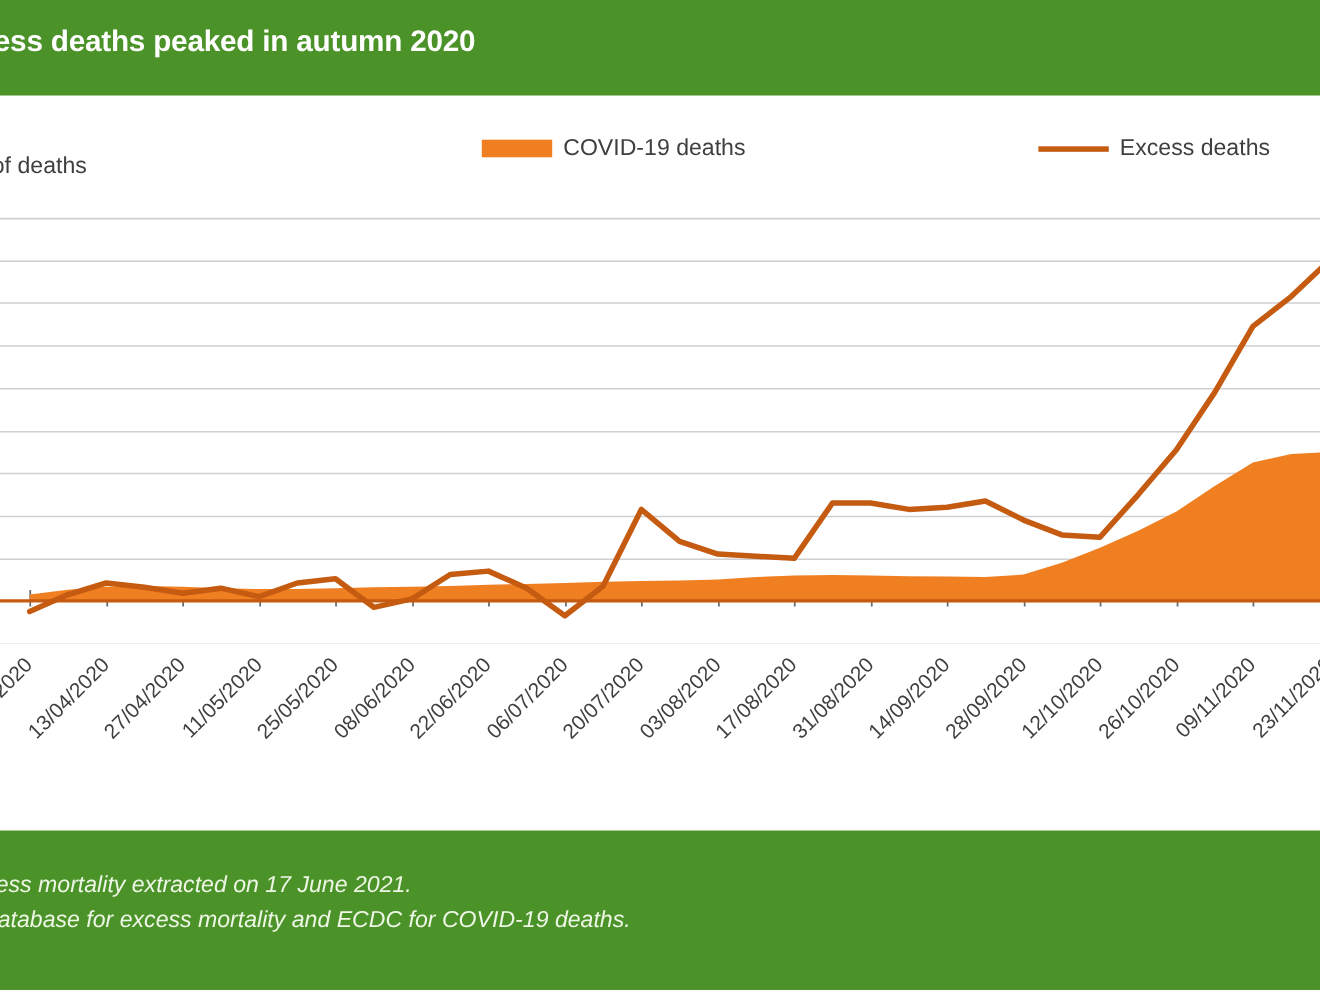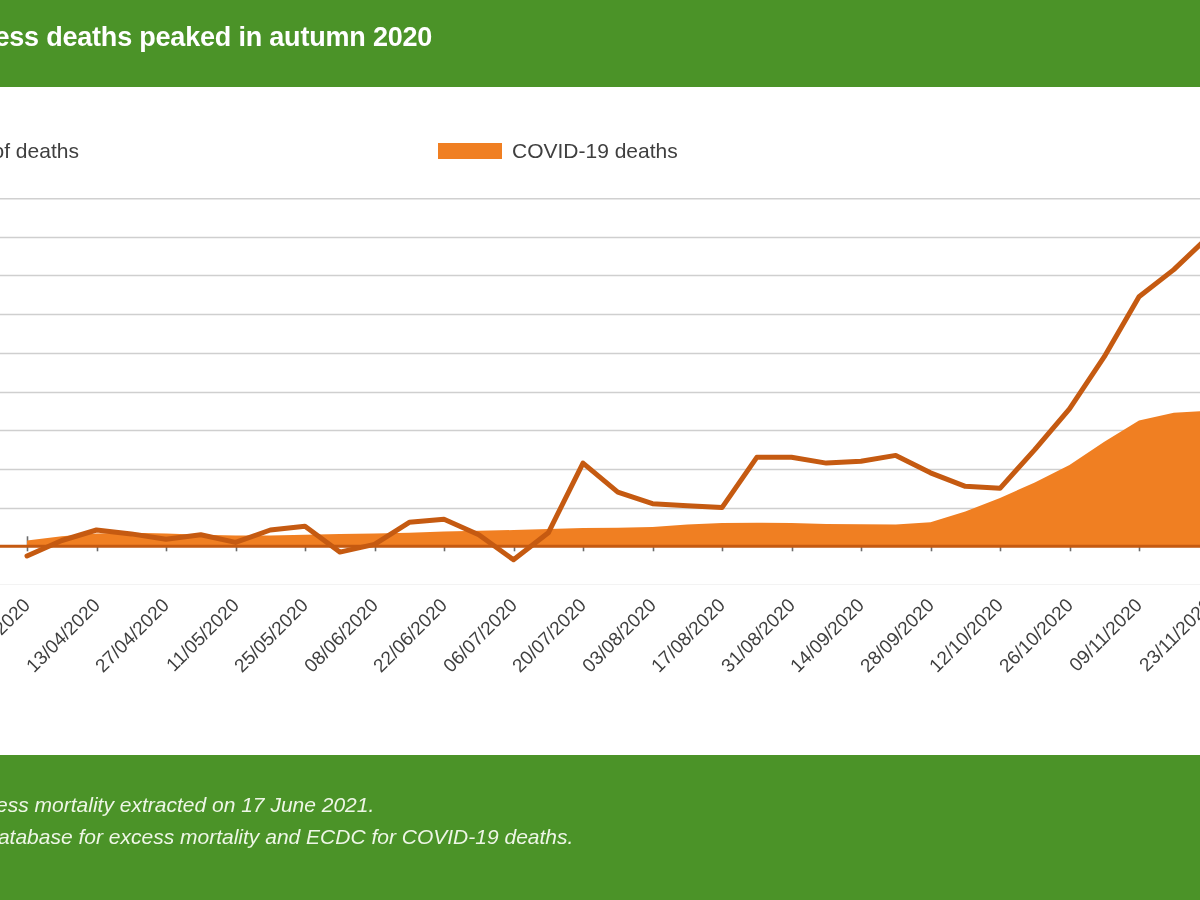--- a/index.html
+++ b/index.html
@@ -55,21 +55,21 @@
     left: -88px;
     top: 52px;
     white-space: nowrap;
     color: #3f3f3f;
     font-size: 21px;
   }
 
   
   #legend {
     position: absolute;
-    left: 0; top: 48px;
+    left: 0; top: 32px;
     width: 1020px; height: 40px; padding-left: 36px;
   }
   .legend-item {
     position: absolute;
     display: flex;
     align-items: center;
     height: 32px;
   }
   #legend-covid { left: 438px; top: 0; }
   #legend-excess { left: 944px; top: 0; }
@@ -146,20 +146,24 @@
   </div>
 
   <div id="chart-card">
 
     <div id="y-axis-title">Number of deaths</div>
 
     <div id="legend">
       <div class="legend-item" id="legend-covid">
         <span class="swatch-fill"></span>
         <span class="legend-label">COVID-19 deaths</span>
+      </div>
+      <div class="legend-item" id="legend-excess">
+        <span class="swatch-line"></span>
+        <span class="legend-label">Excess deaths</span>
       </div>
     </div>
 
     <div id="plot">
       <svg id="plot-svg" width="1200" height="387" viewBox="0 0 1200 387">
         <g id="gridlines">
             <line x1="0" x2="1200" y1="0.5" y2="0.5" stroke="#d0d0d0" stroke-width="2"></line>
             <line x1="0" x2="1200" y1="39.5" y2="39.5" stroke="#cfcfcf" stroke-width="1.4"></line>
             <line x1="0" x2="1200" y1="77.5" y2="77.5" stroke="#cfcfcf" stroke-width="1.4"></line>
             <line x1="0" x2="1200" y1="116.5" y2="116.5" stroke="#cfcfcf" stroke-width="1.4"></line>

